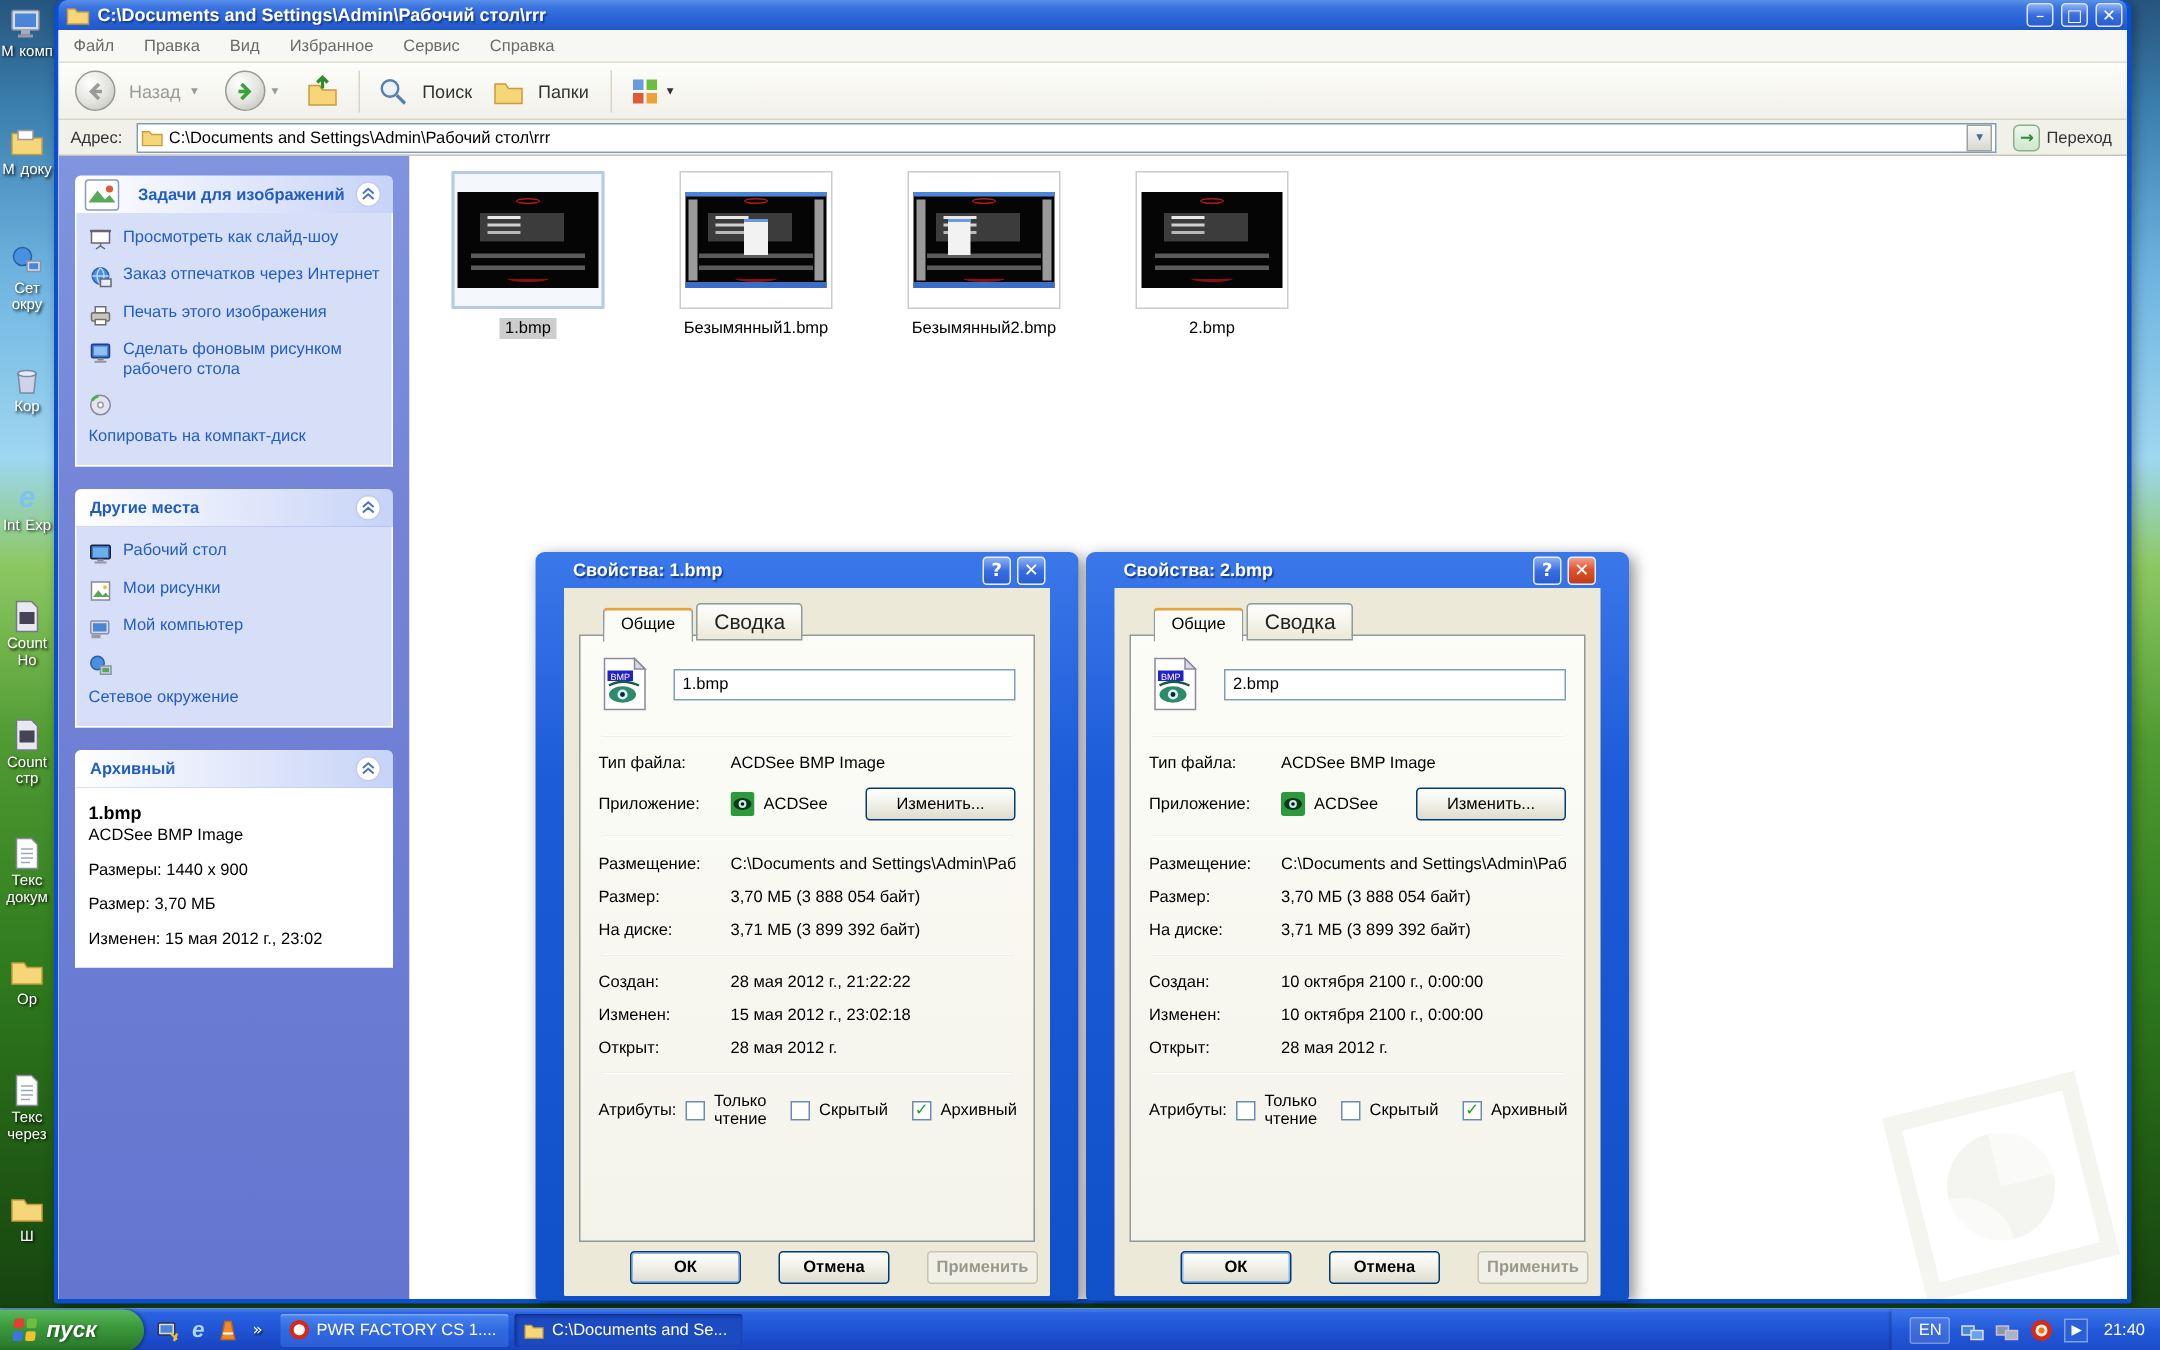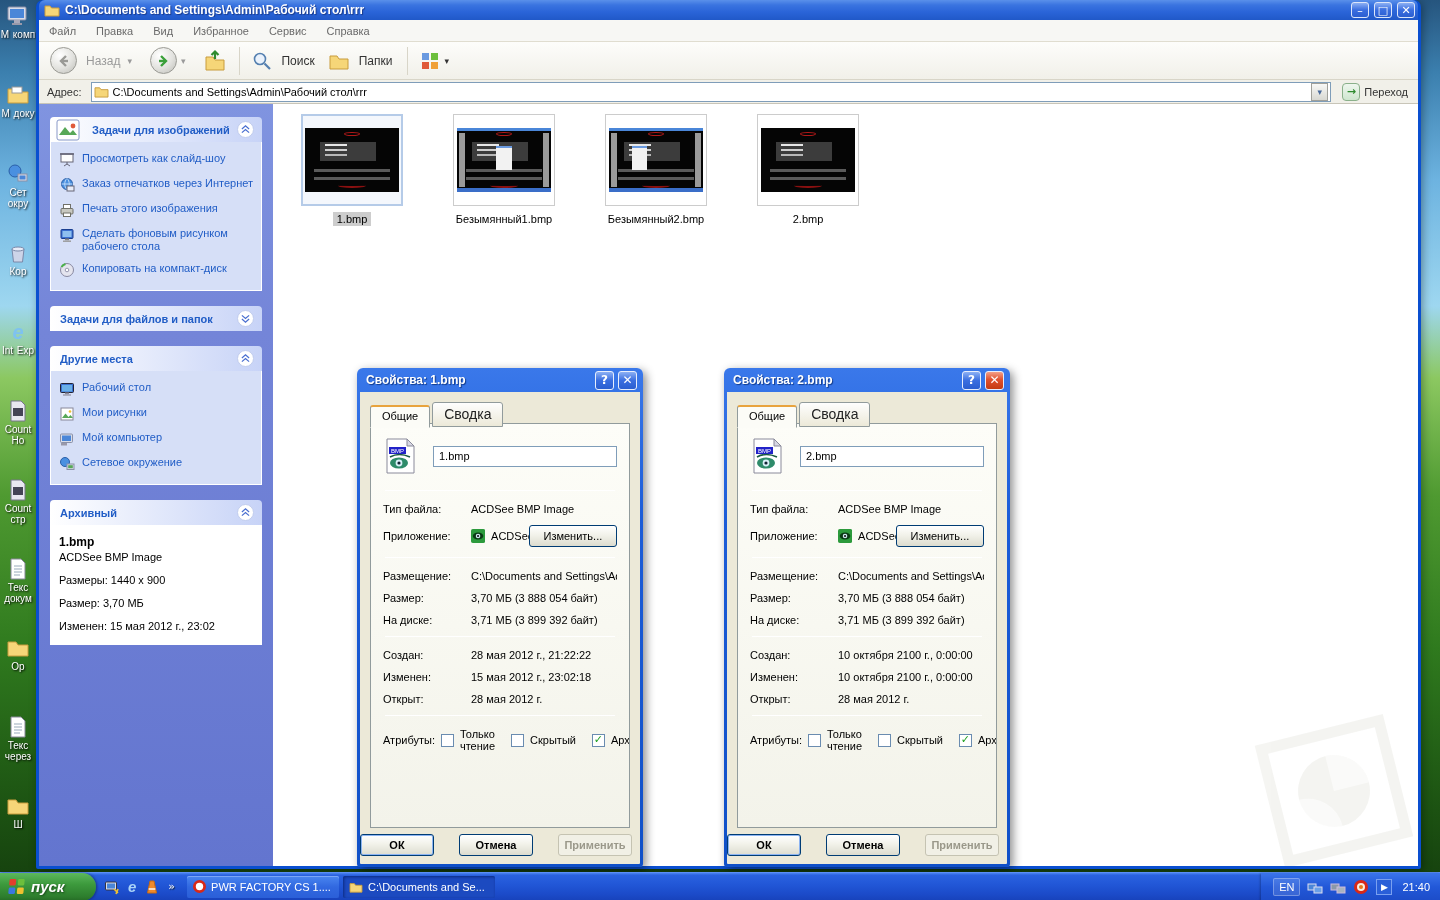--- a/index.html
+++ b/index.html
@@ -55,21 +55,21 @@
   .panel { margin-bottom:15px; border-radius:4px 4px 0 0; }
   .panel-header { height:25px; display:flex; align-items:center; padding:0 8px 0 10px;
     background:linear-gradient(90deg,#ffffff 0%,#c7d3f7 100%); border-radius:4px 4px 0 0;
     color:#215dc6; font-weight:bold; font-size:11px; position:relative; }
   .panel-header .ph-text { flex:1; }
   .chev-btn { width:17px; height:17px; border-radius:50%; background:#fff; border:1px solid #c0ccee;
     display:flex; align-items:center; justify-content:center; }
   .panel-body { background:#d6dff7; border:1px solid #fff; border-top:none; padding:10px 6px 10px 8px; }
   .panel-body.white { background:#fff; }
   .task-item { display:flex; gap:7px; margin-bottom:9px; color:#215dc6; cursor:pointer; align-items:flex-start; }
-  .task-item:last-child { margin-bottom:2px; }
+  .task-item:last-child { margin-bottom:2px;flex-direction:column; }
   .task-item .ti-icon { width:16px; height:16px; flex-shrink:0; }
   .task-item .ti-text { line-height:13px; }
   .pic-band-icon { width:30px; height:26px; margin-right:6px; margin-left:-4px; }
 
   .details-body { color:#000; line-height:15px; }
   .details-body .d-file { font-weight:bold; font-size:12px; }
   .details-body .d-row { margin-top:8px; }
 
   
   .content { flex:1; position:relative; background:#fff; padding:10px 0 0 14px; }
@@ -91,31 +91,31 @@
   .thumb-img.win .t-dlg { position:absolute; left:42%; top:28%; width:16%; height:38%; background:#f2f2f2; border-top:2px solid #6a9ae0; }
   .file-label { margin-top:6px; padding:1px 4px; color:#000; }
   .file-label.selected { background:#cdcdcd; }
 
   .watermark { position:absolute; right:18px; bottom:12px; width:132px; height:126px; transform:rotate(-14deg); opacity:.55; }
   .wm-frame { position:absolute; inset:0; border:11px solid #ecece7; }
   .wm-circle { position:absolute; left:50%; top:50%; width:72px; height:72px; transform:translate(-50%,-50%); border-radius:50%; background:#ecece7; }
   .wm-circle:after { content:""; position:absolute; left:50%; top:0; width:50%; height:50%; background:#fff; border-radius:0 100% 0 0; box-shadow:-36px 36px 0 #fff; opacity:.6; }
 
   
-  .dialog { position:absolute; top:368px; width:286px; height:499px; z-index:5;
-    background:linear-gradient(180deg,#3a78ea,#1c5cd8 30%,#1050c8); border-radius:6px 6px 3px 3px; padding:0 3px 3px;
+  .dialog { position:absolute; top:368px; width:362px; height:499px; z-index:5;
+    background:linear-gradient(180deg,#3a78ea,#1c5cd8 30%,#1050c8); border-radius:6px 6px 3px 3px; padding:0 19px 3px;
     box-shadow:3px 3px 10px rgba(0,0,0,.45); }
   .dlg-titlebar { height:24px; display:flex; align-items:center; padding:0 3px 0 6px; gap:4px; }
   .dlg-titlebar .dtext { flex:1; color:#fff; font-weight:bold; font-size:12px; text-shadow:1px 1px 1px #123a8a; }
   .dlg-btn { width:19px; height:19px; border:1px solid #e8eefc; border-radius:3px; color:#fff; font-weight:bold;
     display:flex; align-items:center; justify-content:center; font-size:12px; font-family:"DejaVu Sans",sans-serif;
     background:linear-gradient(180deg,#8cb0f4,#3a6ee0 50%,#2a5ed0); }
   .dlg-btn.red { background:linear-gradient(180deg,#f4a088,#e0512f 45%,#c43b12); }
   .dlg-body { position:relative; background:#ece9d8; height:calc(100% - 24px); border-radius:0 0 1px 1px; }
-  .tabs { position:absolute; left:10px; top:10px; display:flex; align-items:flex-end; z-index:2;text-align:right; }
+  .tabs { position:absolute; left:26px; top:10px; display:flex; align-items:flex-end; z-index:2;text-align:right; }
   .tab { border:1px solid #919b9c; border-radius:3px 3px 0 0; padding:3px 11px 4px; background:linear-gradient(180deg,#fefefe,#ece9d8); }
   .tab.active { background:#fcfcf7; border-bottom-color:#fcfcf7; border-top:2px solid #e8a33d; margin-bottom:-1px; padding-bottom:5px; }
   .tab.inactive { margin-left:2px; font-size:14px; color:#222; }
   .tab-panel { position:absolute; left:10px; right:10px; top:31px; bottom:36px; border:1px solid #919b9c;
     background:linear-gradient(180deg,#fdfdf8,#f3f3ea); padding:12px 12px 0; overflow:hidden; }
   .frow { display:flex; align-items:center; margin-bottom:10px; }
   .frow .flab { width:88px; flex-shrink:0; color:#000; }
   .frow .fval { color:#000; white-space:nowrap; overflow:hidden; }
   .fname-row { display:flex; align-items:center; gap:16px; margin:2px 0 16px; }
   .fname-row input { flex:1; height:21px; border:1px solid #7f9db9; padding:2px 5px; font-size:11px; font-family:"Liberation Sans",sans-serif; background:#fff; }
@@ -375,30 +375,20 @@
               <svg class="ti-icon" viewBox="0 0 16 16">
                   <circle cx="8" cy="8" r="6.5" fill="#e4e4ee" stroke="#8888a0"></circle>
                   <circle cx="8" cy="8" r="1.8" fill="#fff" stroke="#9999b0"></circle>
                   <path d="M2.5 5a6.5 6.5 0 0 1 4-3" stroke="#4ab04a" stroke-width="2" fill="none"></path>
                 </svg>
               <span class="ti-text">Копировать на компакт-диск</span>
             </div>
           </div>
         </div>
 
-        <div class="panel">
-          <div class="panel-header">
-            <span class="ph-text">Задачи для файлов и папок</span>
-            <div class="chev-btn">
-                <svg width="9" height="9" viewBox="0 0 10 10">
-                  <path d="M1 1.5L5 5l4-3.5M1 5.5L5 9l4-3.5" stroke="#4a6fd0" stroke-width="1.4" fill="none"></path>
-                </svg>
-              </div>
-          </div>
-        </div>
 
         <div class="panel">
           <div class="panel-header">
             <span class="ph-text">Другие места</span>
             <div class="chev-btn">
                 <svg width="9" height="9" viewBox="0 0 10 10">
                   <path d="M1 4.5L5 1l4 3.5M1 8.5L5 5l4 3.5" stroke="#4a6fd0" stroke-width="1.4" fill="none"></path>
                 </svg>
               </div>
           </div>

